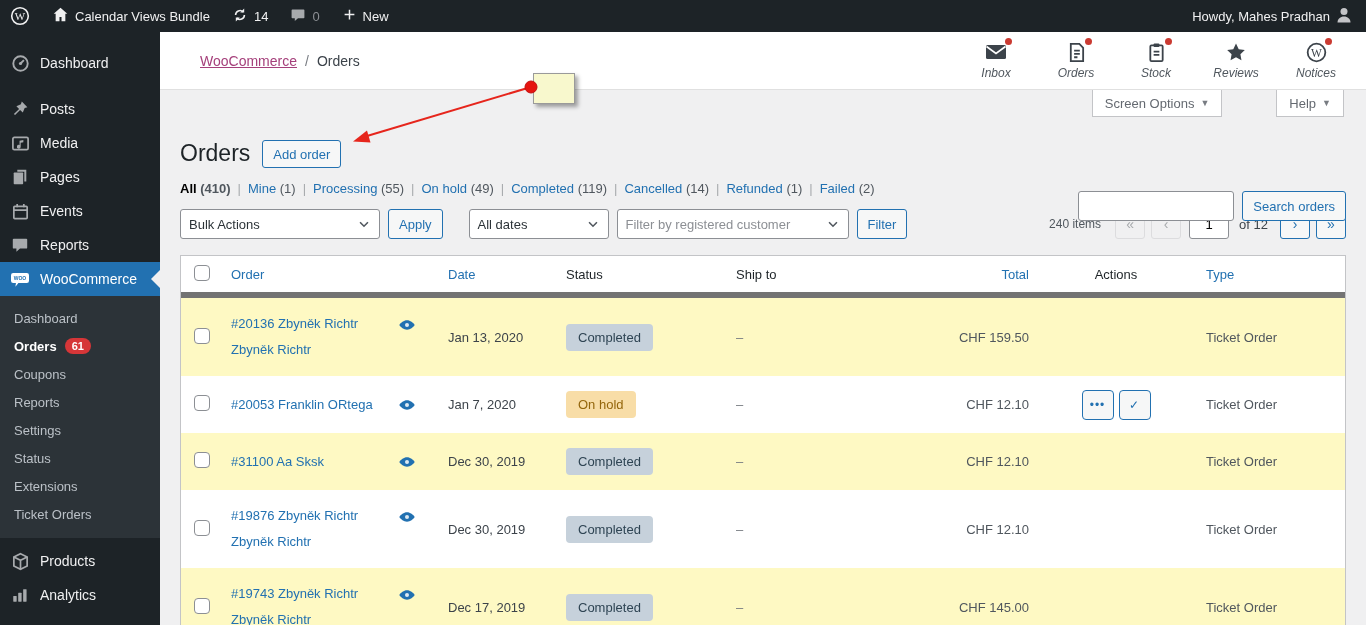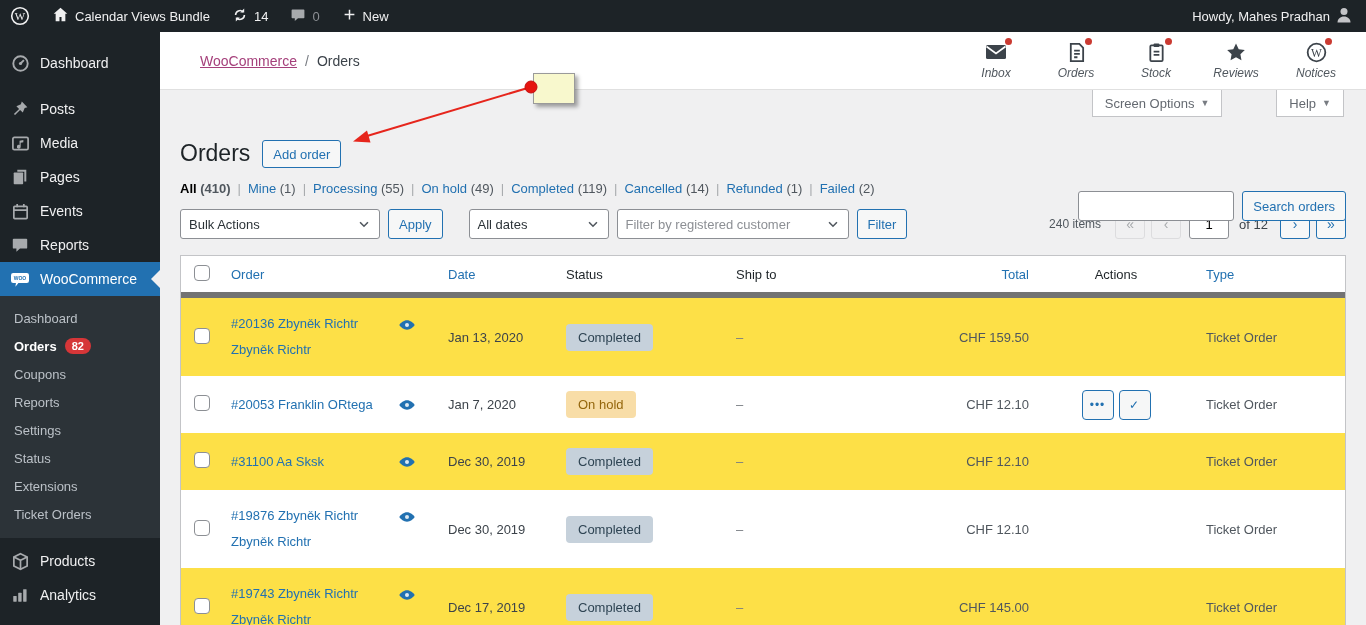--- a/index.html
+++ b/index.html
@@ -99,21 +99,21 @@
   .orders-table { margin-top:16px; background:#fff; border:1px solid #c3c4c7; border-bottom:none; }
   .t-row { display:grid; grid-template-columns:42px 218px 125px 160px 205px 110px 150px 1fr; align-items:center; }
   .t-head { min-height:42px; border-bottom:6px solid #737373; font-size:13px; }
   .t-head .col-label { color:#1d2327; }
   .t-head .sortable { color:#2271b1; cursor:pointer; }
   .t-head .col-actions { justify-self:center; }
   .cell-cb { justify-self:center; }
   input[type="checkbox"] { appearance:none; width:16px; height:16px; border:1px solid #8c8f94;
     border-radius:4px; background:#fff; cursor:pointer; }
   .data-row { min-height:57px; font-size:13px; }
-  .data-row.alt { background:#fde047; }
+  .data-row.alt { background:#fef9c3; }
   .order-cell { position:relative; padding:13px 8px; line-height:26px; align-self:stretch;
     display:flex; flex-direction:column; justify-content:center; }
   .order-cell a { color:#2271b1; text-decoration:none; cursor:pointer; }
   .eye { position:absolute; right:26px; top:50%; transform:translateY(-50%); color:#2271b1; cursor:pointer; display:flex; }
   .order-cell.two-line .eye { top:21px; transform:none; }
   .cell-date { padding-left:7px; color:#3c434a; }
   .status-badge { display:inline-block; padding:6px 12px; border-radius:4px; font-size:13px; }
   .st-completed { background:#c6d1db; color:#2e4453; }
   .st-onhold { background:#f8dda7; color:#94660c; }
   .cell-ship { padding-left:10px; color:#787c82; }
@@ -246,21 +246,21 @@
     </span>
     <span>WooCommerce</span>
     <span class="active-notch"></span>
   </div>
   <div class="submenu" id="sb-sub">
       <div class="submenu-item">
         <span>Dashboard</span>
       </div>
       <div class="submenu-item current">
         <span>Orders</span>
-        <span class="count-badge">82</span>
+        <span class="count-badge">61</span>
       </div>
       <div class="submenu-item">
         <span>Coupons</span>
       </div>
       <div class="submenu-item">
         <span>Reports</span>
       </div>
       <div class="submenu-item">
         <span>Settings</span>
       </div>

